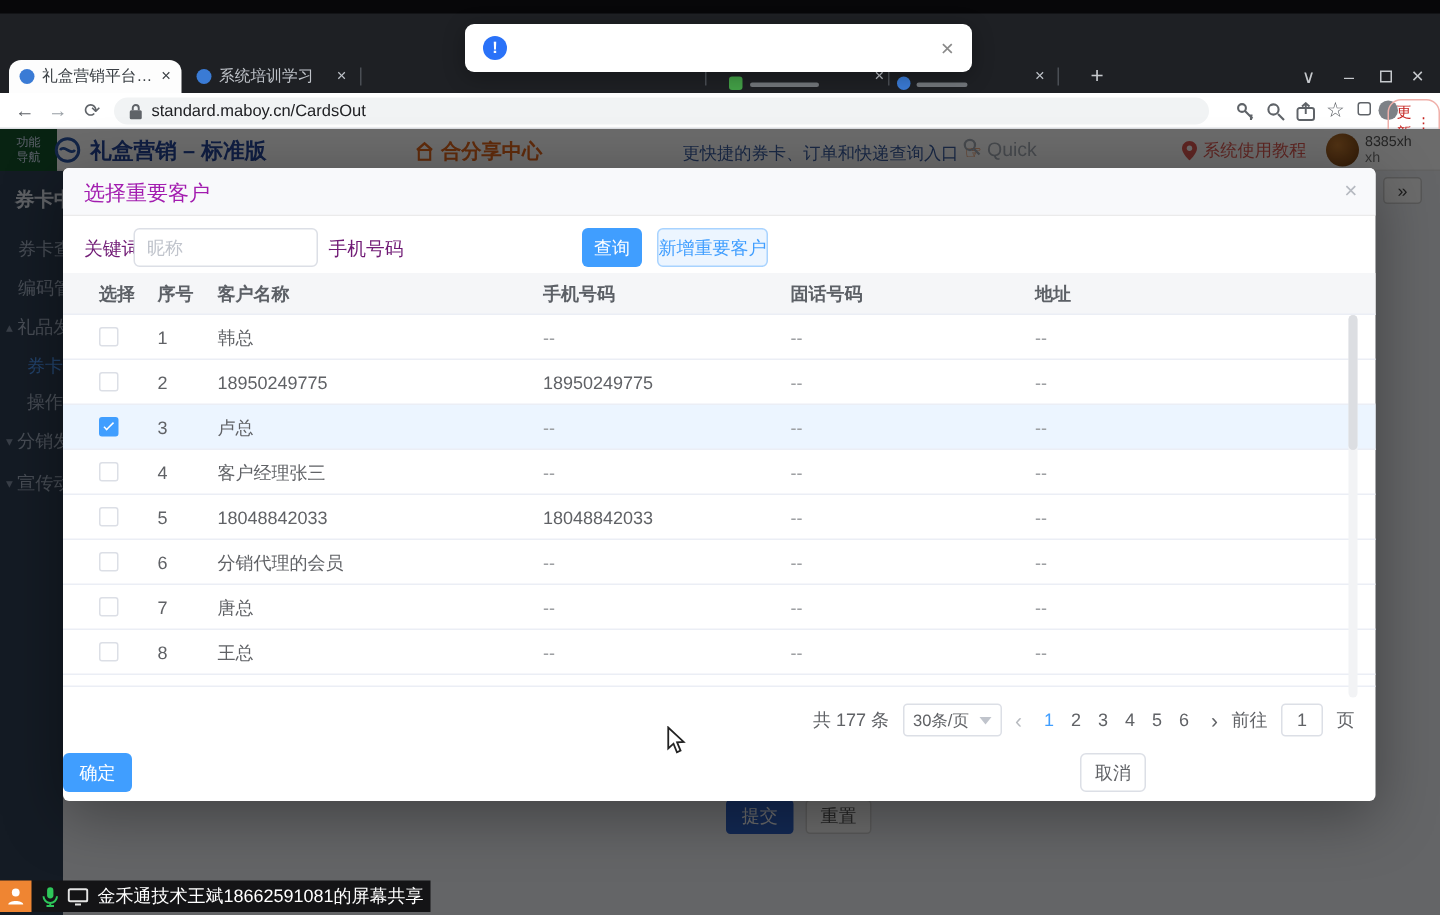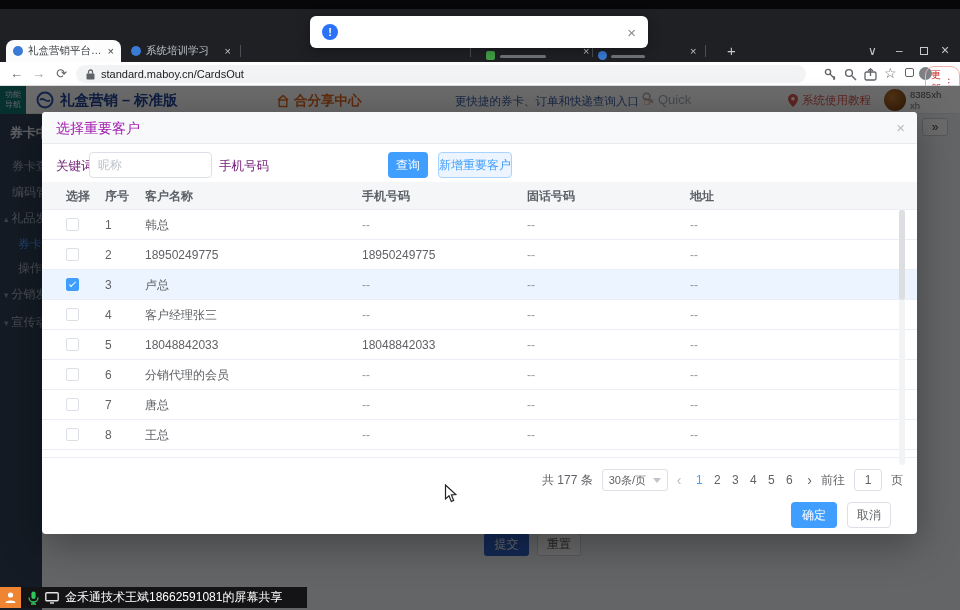--- a/index.html
+++ b/index.html
@@ -29,21 +29,21 @@
   #omnibox { position:absolute; left:76px; top:3px; width:730px; height:18px; background:#f1f3f4; border-radius:9px; display:flex; align-items:center; gap:6px; padding:0 10px; }
   #omnibox .url { font-size:11px; color:#202124; }
   #update-pill { position:absolute; left:925px; top:4px; border:1px solid #f0b0aa; color:#c5221f; border-radius:9px; font-size:10px; padding:1px 5px; display:flex; gap:3px; align-items:center; }
   .profile-dot { position:absolute; left:919px; top:5px; width:13px; height:13px; border-radius:50%; background:#7d8186; }
   .tabsq { position:absolute; left:905px; top:6px; width:9px; height:9px; border:1.5px solid #5f6368; border-radius:2px; }
 
   
   #page { position:absolute; left:0; top:86px; width:960px; height:524px; background:#eef1f5; }
   #page::after { content:""; position:absolute; inset:0; background:rgba(0,0,0,0.58); z-index:20; }
   #appbar { position:absolute; left:0; top:0; width:960px; height:28px; background:#fff; border-bottom:1px solid #e6e6e6; }
-  #navbox { position:absolute; left:0; top:0; width:26px; height:28px; background:#0f766e; color:#d8e4fb; font-size:8px; text-align:center; padding-top:4px; line-height:10px; }
+  #navbox { position:absolute; left:0; top:0; width:38px; height:28px; background:#14532d; color:#d8e4fb; font-size:8px; text-align:center; padding-top:4px; line-height:10px; }
   #app-title { position:absolute; left:60px; top:5px; font-size:14.5px; font-weight:bold; color:#24479c; }
   #share-center { position:absolute; left:276px; top:6px; display:flex; gap:4px; align-items:center; color:#e2661c; font-size:13.5px; font-weight:bold; }
   #promo { position:absolute; left:455px; top:8px; font-size:11.5px; color:#3c5fa3; display:flex; gap:4px; align-items:center; }
   #promo .pointer { color:#e2661c; font-size:13px; }
   #quick { position:absolute; left:642px; top:6px; display:flex; gap:4px; color:#a7aeb8; font-size:13px; }
   #tutorial { position:absolute; left:788px; top:7px; display:flex; gap:4px; align-items:center; color:#de5a52; font-size:11.5px; }
   #avatar { position:absolute; left:884px; top:3px; width:22px; height:22px; border-radius:50%; background:radial-gradient(circle at 35% 35%, #c07830, #6e3a0e); }
   #usertext { position:absolute; left:910px; top:3px; font-size:9.5px; color:#555; line-height:11px; }
   #usertext .sub { color:#777; }
 
@@ -85,31 +85,31 @@
   #vscroll { position:absolute; left:857px; top:98px; width:6px; height:255px; background:#f2f3f5; border-radius:3px; }
   #vscroll .thumb { position:absolute; left:0; top:0; width:6px; height:90px; background:#dcdee2; border-radius:3px; }
 
   #pagination { position:absolute; right:14px; top:356px; height:24px; display:flex; align-items:center; gap:9px; font-size:12px; color:#606266; }
   #psize { width:66px; height:22px; border:1px solid #dcdfe6; border-radius:3px; display:flex; align-items:center; justify-content:space-between; padding:0 6px; font-size:11px; color:#606266; }
   .caret-down { width:0; height:0; border-left:4px solid transparent; border-right:4px solid transparent; border-top:5px solid #c0c4cc; }
   .pg-arrow { color:#b7babf; font-size:14px; }
   .pg-num { width:18px; text-align:center; color:#606266; }
   .pg-num.active { color:#409eff; }
   #goto-input { width:28px; height:22px; border:1px solid #dcdfe6; border-radius:3px; text-align:center; font-size:12px; color:#606266; font-family:inherit; }
-  #modal-foot { position:absolute; left:0; top:390px; width:849px; display:flex; justify-content:flex-end; gap:10px; }
+  #modal-foot { position:absolute; left:0; top:390px; width:722px; display:flex; justify-content:space-between; gap:10px; }
   #btn-confirm { width:46px; height:26px; background:#409eff; color:#fff; border:none; border-radius:4px; font-size:12px; }
   #btn-cancel { width:44px; height:26px; background:#fff; color:#606266; border:1px solid #dcdfe6; border-radius:4px; font-size:12px; }
 
   
   #toast { position:absolute; left:310px; top:16px; width:338px; height:32px; background:#fff; border-radius:6px; box-shadow:0 3px 14px rgba(0,0,0,.3); display:flex; align-items:center; gap:8px; padding:0 12px; z-index:100; }
   #toast-icon { width:16px; height:16px; border-radius:50%; background:#2a72f8; color:#fff; font-size:11px; font-weight:bold; text-align:center; line-height:16px; flex:0 0 auto; }
   #toast-text { font-size:13.5px; color:#3c3c3c; white-space:nowrap; }
   #toast-close { margin-left:auto; color:#8a8a8a; font-size:15px; }
 
-  #sharebar { position:absolute; left:0; top:587px; height:21px; background:#141416; display:flex; align-items:center; z-index:95; padding-right:25px; }
+  #sharebar { position:absolute; left:0; top:587px; height:21px; background:#141416; display:flex; align-items:center; z-index:95; padding-right:5px; }
   #sharebar .orange { width:21px; height:21px; background:#ef8532; display:flex; align-items:center; justify-content:center; }
   #sharebar .txt { color:#fff; font-size:12px; margin-left:6px; white-space:nowrap; }
   #cursor { position:absolute; left:444px; top:484px; z-index:90; }
 </style>
 </head>
 <body>
 
 <div id="stage">
 
   <div id="frame">

